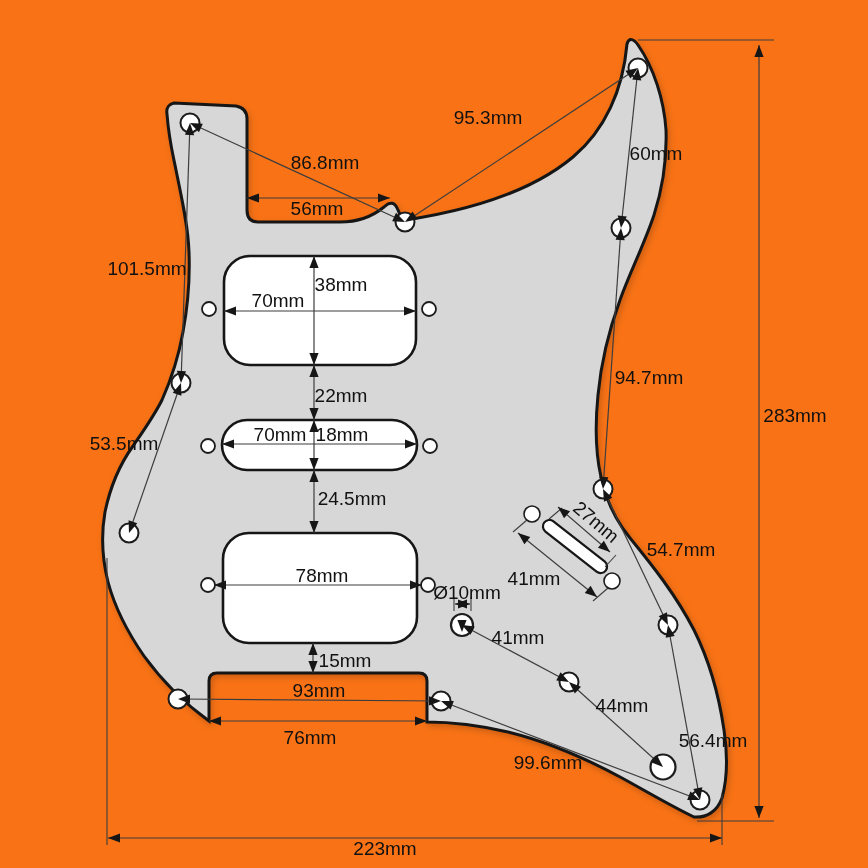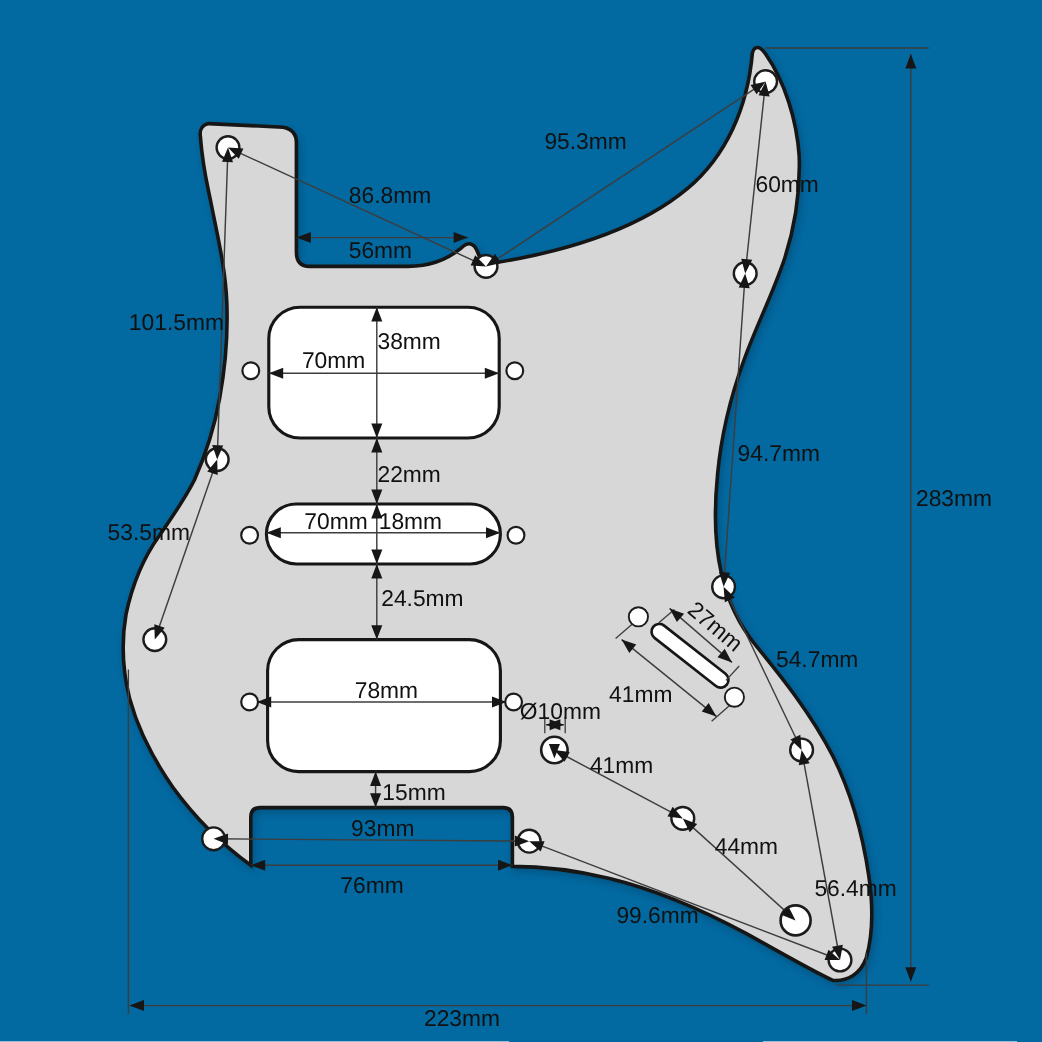--- a/index.html
+++ b/index.html
@@ -1,16 +1,16 @@
 <!DOCTYPE html>
 <html><head>
 <meta charset="utf-8">
 <style>
   html,body{margin:0;padding:0;background:#ffffff;}
-  .stage{width:868px;height:868px;position:relative;background:#0369a1;overflow:hidden;
+  .stage{width:868px;height:868px;position:relative;background:#f97316;overflow:hidden;
          font-family:"Liberation Sans", sans-serif;}
   svg text{font-family:"Liberation Sans", sans-serif;fill:#111;}
   .outline{filter:drop-shadow(2px 3px 3px rgba(0,0,0,0.18));}
 </style>
 </head>
 <body>
 
 <div class="stage">
   <svg id="svg" width="868" height="868" viewBox="0 0 868 868">
       <path d="M 174,103 C 169,104 166,108 167,114 C 169,140 172,150 176,170 C 182,200 188,225 189,252 C 190,278 188,305 183,332 C 178,360 170,382 162,400 C 154,416 144,430 133,446 C 120,464 110,488 105,512 C 101,535 102,558 108,582 C 115,608 128,633 144,656 C 160,678 180,700 209,721 L 209,681 Q 209,673 217,673 L 419,673 Q 427,673 427,681 L 427,722 C 452,722 478,725 508,732 C 545,741 585,758 622,778 C 651,794 673,807 694,817 C 706,818 717,812 722,798 C 727,780 728,757 724,730 C 719,696 709,660 694,630 C 676,595 652,565 630,538 C 616,521 606,500 601,477 C 596,455 595,425 598,395 C 601,363 609,330 620,300 C 630,272 644,245 654,215 C 662,190 667,160 666,130 C 664,100 654,68 638,45 C 634,39 629,37 627,44 C 623,90 605,130 573,157 C 530,193 465,211 406,220 C 402,220 400,215 398,210 C 395,202 390,201 384,207 C 373,216 358,222 340,222 L 258,222 Q 247,222 247,210 L 247,119 Q 247,108 236,106 L 174,103 Z" fill="#d7d7d7" stroke="#161616" stroke-width="3" class="outline"></path>

